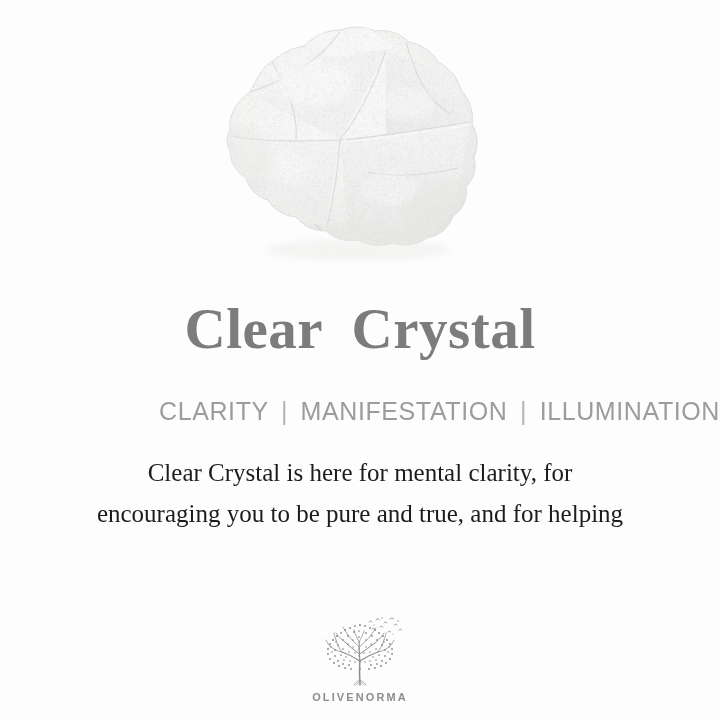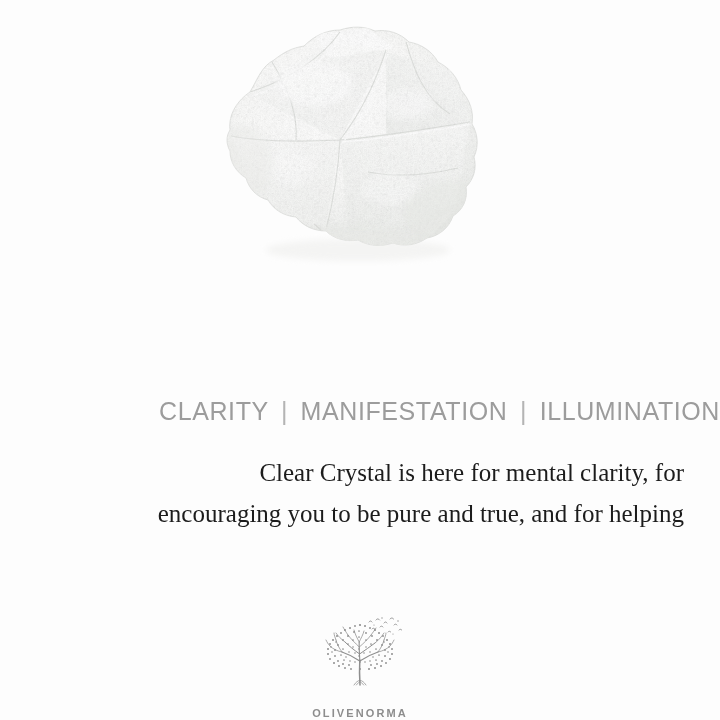--- a/index.html
+++ b/index.html
@@ -77,21 +77,21 @@
     color: #b4b4b4;
     padding: 0 5px;
   }
 
   
   .description {
     position: absolute;
     left: 36px;
     top: 452px;
     width: 648px;
-    text-align: right;
+    text-align: center;
     font-family: "Liberation Serif", serif;
     font-size: 25px;
     line-height: 41px;
     color: #1c1c1c;
   }
   .description .line {
     display: block;
     white-space: nowrap;
   }
 
@@ -104,21 +104,21 @@
     text-align: center;
   }
   .brand-mark {
     display: block;
     margin: 0 auto;
     width: 92px;
     height: 74px;
   }
   .brand-name {
     display: block;
-    margin-top: 17px;
+    margin-top: 1px;
     font-family: "Liberation Sans", sans-serif;
     font-size: 11px;
     font-weight: bold;
     letter-spacing: 2.1px;
     color: #8d8d8d;
   }
 </style>
 </head>
 <body>
 
@@ -262,20 +262,21 @@
             <path d="M0,0 L270,0 L270,250 L0,250 Z" fill="none"></path>
             <ellipse cx="236" cy="196" rx="50" ry="34" fill="#e4e6e2" opacity="0.45" filter="url(#softBlur)"></ellipse>
             <ellipse cx="26" cy="146" rx="30" ry="38" fill="#e7e8e5" opacity="0.38" filter="url(#softBlur)"></ellipse>
             <ellipse cx="140" cy="224" rx="70" ry="18" fill="#e3e5e1" opacity="0.4" filter="url(#softBlur)"></ellipse>
           </g>
         </g>
       </svg>
     </div>
   </div>
 
+  <div class="title">Clear  Crystal</div>
 
   <div class="keywords">
     <span>CLARITY</span>
     <span class="kw-sep">|</span>
     <span>MANIFESTATION</span>
     <span class="kw-sep">|</span>
     <span>ILLUMINATION</span>
   </div>
 
   <div class="description">

